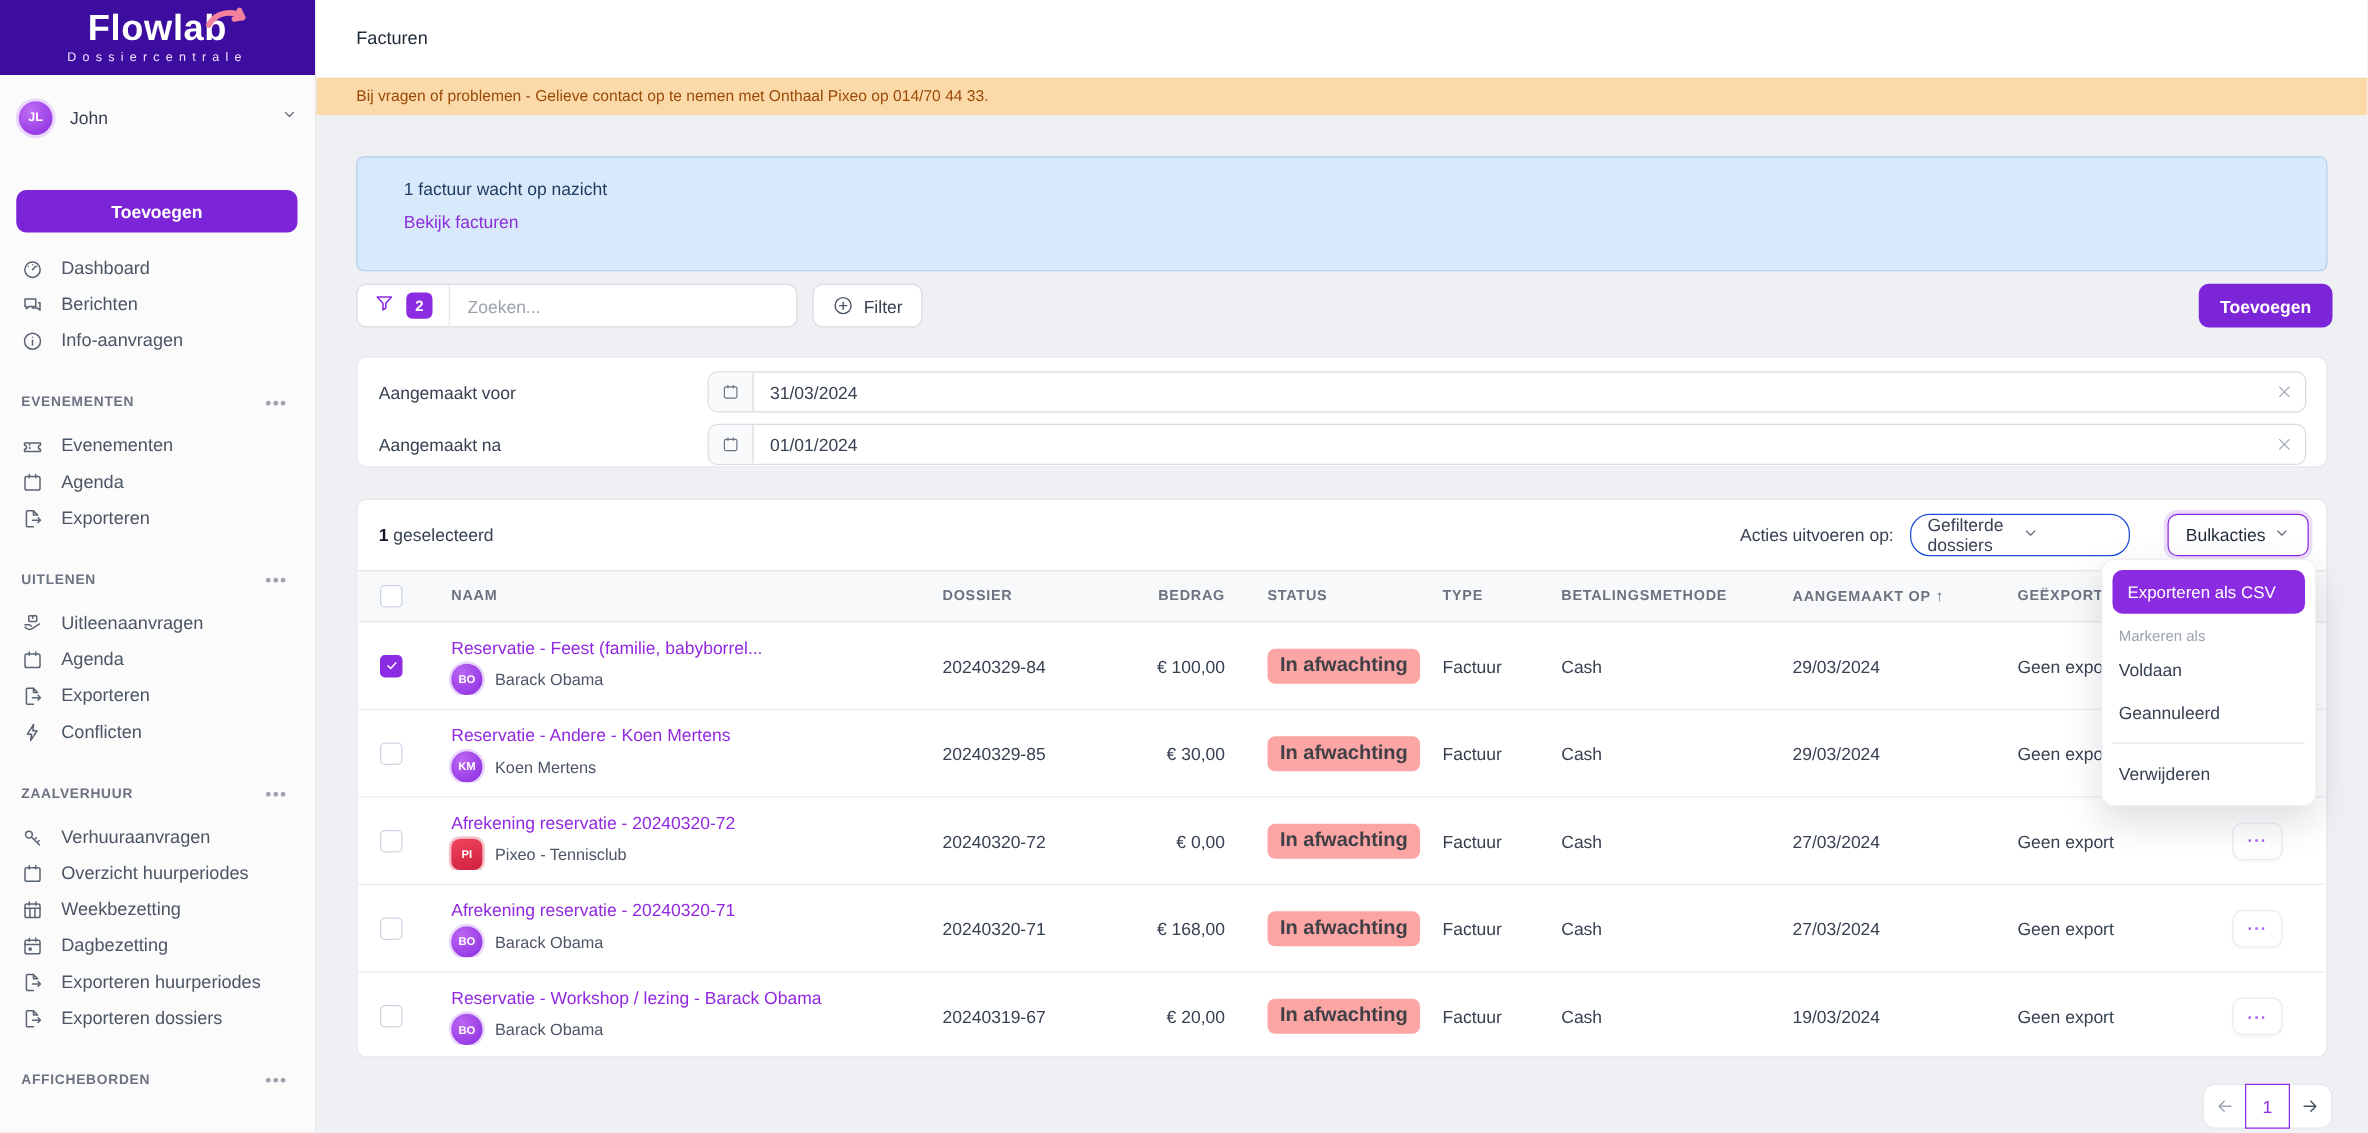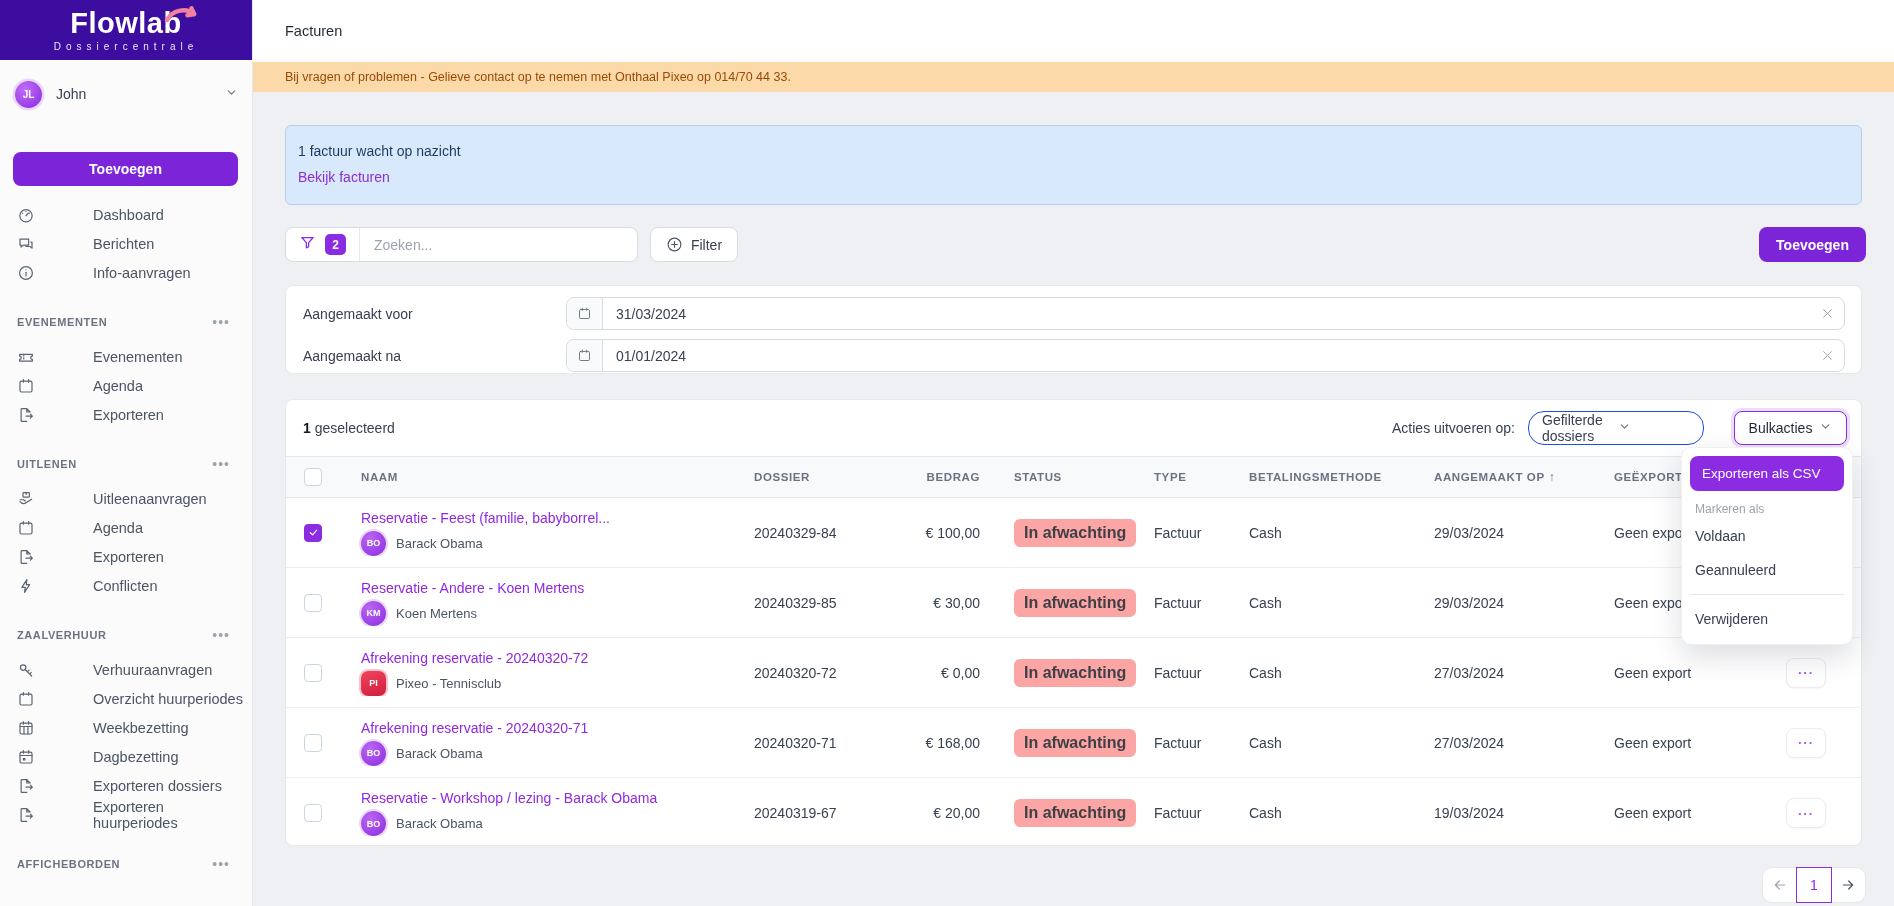--- a/index.html
+++ b/index.html
@@ -32,40 +32,40 @@
   .user-avatar { width:27px; height:27px; border-radius:50%;
     background:radial-gradient(circle at 35% 30%, #c06cf5, #8a2be0);
     box-shadow:0 0 0 2.5px #e9d8fb; color:#fff; font-size:10px; font-weight:700;
     display:flex; align-items:center; justify-content:center; }
   .user-name { margin-left:14px; font-size:14px; color:#374151; flex:1; }
   .add-btn-side { display:block; margin:40px 15px 0 13px; width:225px; height:34px;
     background:var(--primary); color:#fff; border:none; border-radius:8px;
     font-size:14px; font-weight:700; font-family:inherit; cursor:pointer; }
   .nav { margin-top:14px; }
   .nav-item { height:29px; display:flex; align-items:center; padding-left:17px;
-    color:#4b5563; font-size:14.5px; cursor:pointer;gap:44px; }
+    color:#4b5563; font-size:14.5px; cursor:pointer; }
   .nav-item .ico { width:18px; height:18px; margin-right:14px; flex:0 0 18px; display:flex; align-items:center; }
   .nav-item svg { width:18px; height:18px; stroke:#5b6472; fill:none; stroke-width:1.6; stroke-linecap:round; stroke-linejoin:round; }
   .nav-section { height:29px; margin-top:20px; margin-bottom:6px; display:flex; align-items:center;
     padding:0 22px 0 17px; }
   .nav-section .sec-label { font-size:11px; font-weight:700; letter-spacing:.6px; color:#6b7280; flex:1; }
   .sec-menu { color:#9ca3af; font-size:14px; letter-spacing:1px; cursor:pointer; line-height:1; }
 
   
   .topbar { position:absolute; left:253px; top:0; right:0; height:62px; background:#fff; z-index:1;
     display:flex; align-items:center; padding-left:32px; }
   .topbar-title { font-size:14.5px; color:#1f2937; }
   .banner { position:absolute; left:253px; top:62px; right:0; height:30px;
     background:var(--banner-bg); display:flex; align-items:center; padding-left:32px; }
   .banner-text { font-size:12.5px; color:var(--banner-text); }
 
   
-  .notice { position:absolute; left:285px; top:125px; width:1577px; height:80px;
+  .notice { position:absolute; left:285px; top:125px; width:1577px; height:92px;
     background:var(--notice-bg); border:1px solid var(--notice-border); border-radius:6px;
-    padding:17px 12px; }
+    padding:17px 37px; }
   .notice-title { font-size:14px; color:var(--notice-text); font-weight:500; }
   .notice-link { display:inline-block; margin-top:10px; font-size:14px; color:#8b2fd6; font-weight:500; cursor:pointer; }
 
   
   .searchbox { position:absolute; left:285px; top:227px; width:353px; height:35px;
     background:#fff; border:1px solid var(--input-border); border-radius:8px;
     display:flex; align-items:center; overflow:hidden; }
   .funnel-wrap { display:flex; align-items:center; padding:0 13px; height:100%; cursor:pointer; }
   .funnel-wrap svg { width:17px; height:17px; stroke:var(--accent); fill:none; stroke-width:1.8; stroke-linejoin:round; }
   .filter-count { margin-left:9px; min-width:21px; height:21px; background:var(--accent); color:#fff;
@@ -337,31 +337,31 @@
         <span>Dagbezetting</span>
       </div>
       <div class="nav-item">
         <span class="ico">
           <svg viewBox="0 0 24 24">
             <path d="M13 3.5H6.5a1 1 0 00-1 1v15a1 1 0 001 1H13"></path>
             <path d="M13 3.5l4.5 4.5H13z"></path>
             <path d="M12 13.5h8.5m0 0l-2.6-2.6m2.6 2.6l-2.6 2.6"></path>
           </svg>
         </span>
-        <span>Exporteren dossiers</span>
+        <span>Exporteren huurperiodes</span>
       </div>
       <div class="nav-item">
         <span class="ico">
           <svg viewBox="0 0 24 24">
             <path d="M13 3.5H6.5a1 1 0 00-1 1v15a1 1 0 001 1H13"></path>
             <path d="M13 3.5l4.5 4.5H13z"></path>
             <path d="M12 13.5h8.5m0 0l-2.6-2.6m2.6 2.6l-2.6 2.6"></path>
           </svg>
         </span>
-        <span>Exporteren huurperiodes</span>
+        <span>Exporteren dossiers</span>
       </div>
       <div class="nav-section">
         <span class="sec-label">AFFICHEBORDEN</span>
         <span class="sec-menu">•••</span>
       </div>
     </nav>
 </aside>
 
 <header class="topbar">
   <span class="topbar-title">Facturen</span>

